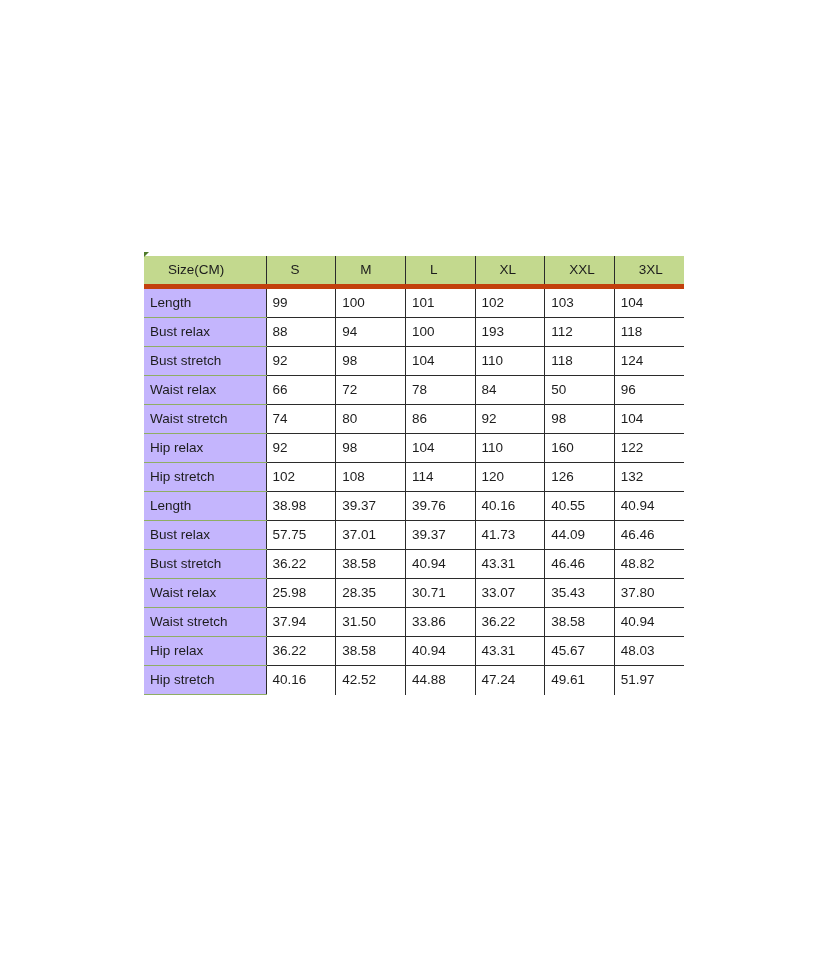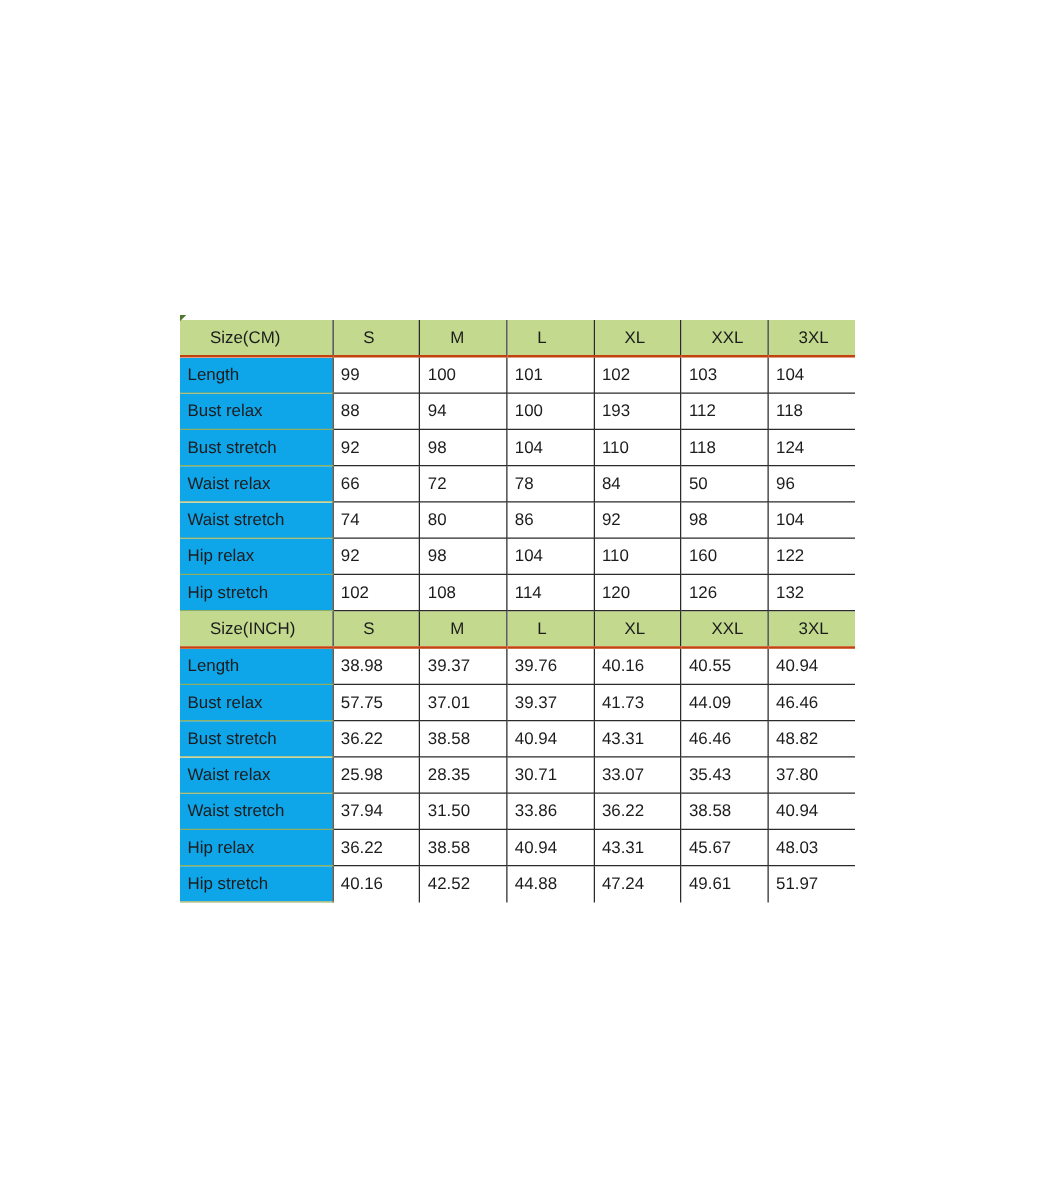--- a/index.html
+++ b/index.html
@@ -38,29 +38,29 @@
     color: #1c1c1c;
     white-space: nowrap;
     overflow: hidden;
     vertical-align: middle;
     border-right: 1px solid #2b2b2b;
     border-bottom: 1px solid #2b2b2b;
   }
 
   
   table.size-table td.label-cell {
-    background: #0ea5e9;
+    background: #c4b5fd;
     border-right: 1px solid #2b2b2b;
     border-bottom: 1px solid #8fae63;
   }
 
   
   table.size-table tr.header-row td {
     background: #c3d98e;
-    border-bottom: 2px solid #c2410c;
+    border-bottom: 5px solid #c2410c;
     padding-left: 24px;
   }
   table.size-table tr.header-row td.label-cell {
     background: #c3d98e;
   }
 
   
   table.size-table td.data-cell {
     background: #ffffff;
   }
@@ -170,29 +170,20 @@
         </tr>
         <tr>
           <td class="label-cell">Hip stretch</td>
           <td class="data-cell">102</td>
           <td class="data-cell">108</td>
           <td class="data-cell">114</td>
           <td class="data-cell">120</td>
           <td class="data-cell">126</td>
           <td class="data-cell last-col">132</td>
         </tr>
-        <tr class="header-row">
-          <td class="label-cell">Size(INCH)</td>
-          <td class="data-cell">S</td>
-          <td class="data-cell">M</td>
-          <td class="data-cell">L</td>
-          <td class="data-cell">XL</td>
-          <td class="data-cell">XXL</td>
-          <td class="data-cell last-col">3XL</td>
-        </tr>
         <tr>
           <td class="label-cell">Length</td>
           <td class="data-cell">38.98</td>
           <td class="data-cell">39.37</td>
           <td class="data-cell">39.76</td>
           <td class="data-cell">40.16</td>
           <td class="data-cell">40.55</td>
           <td class="data-cell last-col">40.94</td>
         </tr>
         <tr>

